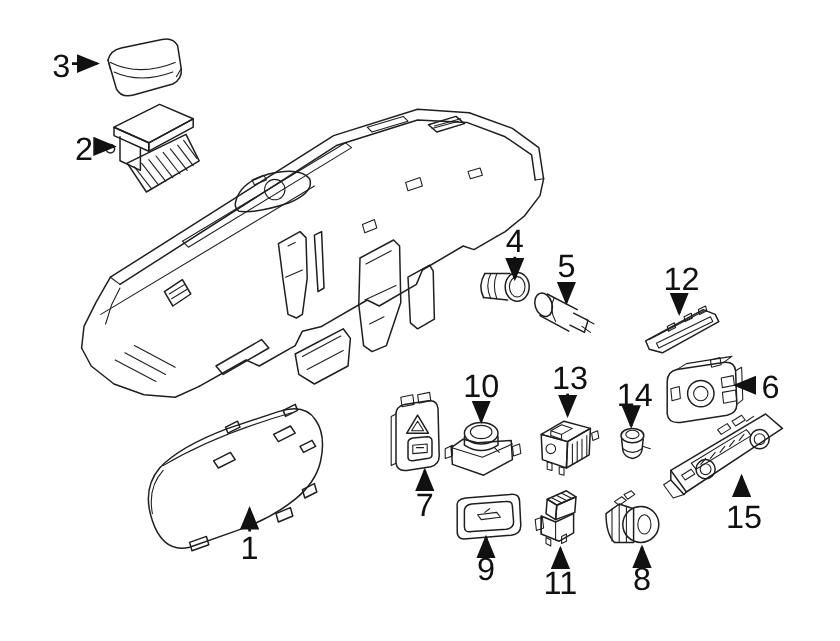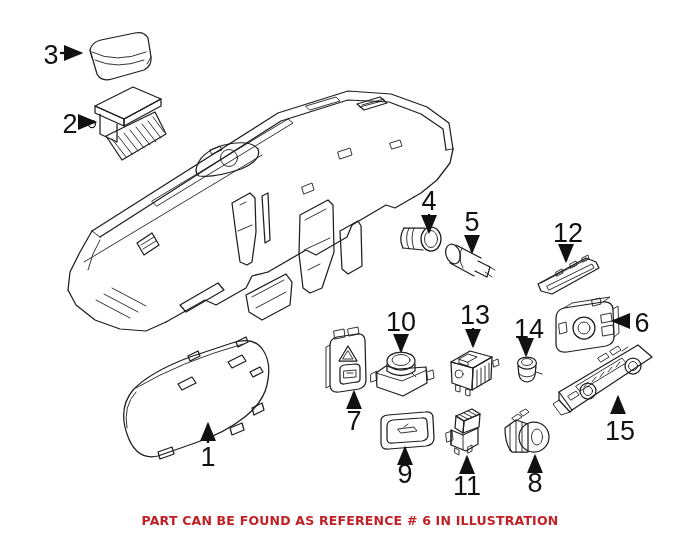--- a/index.html
+++ b/index.html
@@ -242,14 +242,13 @@
       <text class="callout" x="405" y="483" text-anchor="middle">9</text>
       <text class="callout" x="401" y="331" text-anchor="middle">10</text>
       <text class="callout" x="467" y="495" text-anchor="middle">11</text>
       <text class="callout" x="568" y="242" text-anchor="middle">12</text>
       <text class="callout" x="475" y="324" text-anchor="middle">13</text>
       <text class="callout" x="529" y="338" text-anchor="middle">14</text>
       <text class="callout" x="620" y="440" text-anchor="middle">15</text>
     </g>
   </svg>
 
-  <div id="caption" style="color: rgb(194, 32, 38);">PART CAN BE FOUND AS REFERENCE # 6 IN ILLUSTRATION</div>
 </div>
 
 </body></html>

